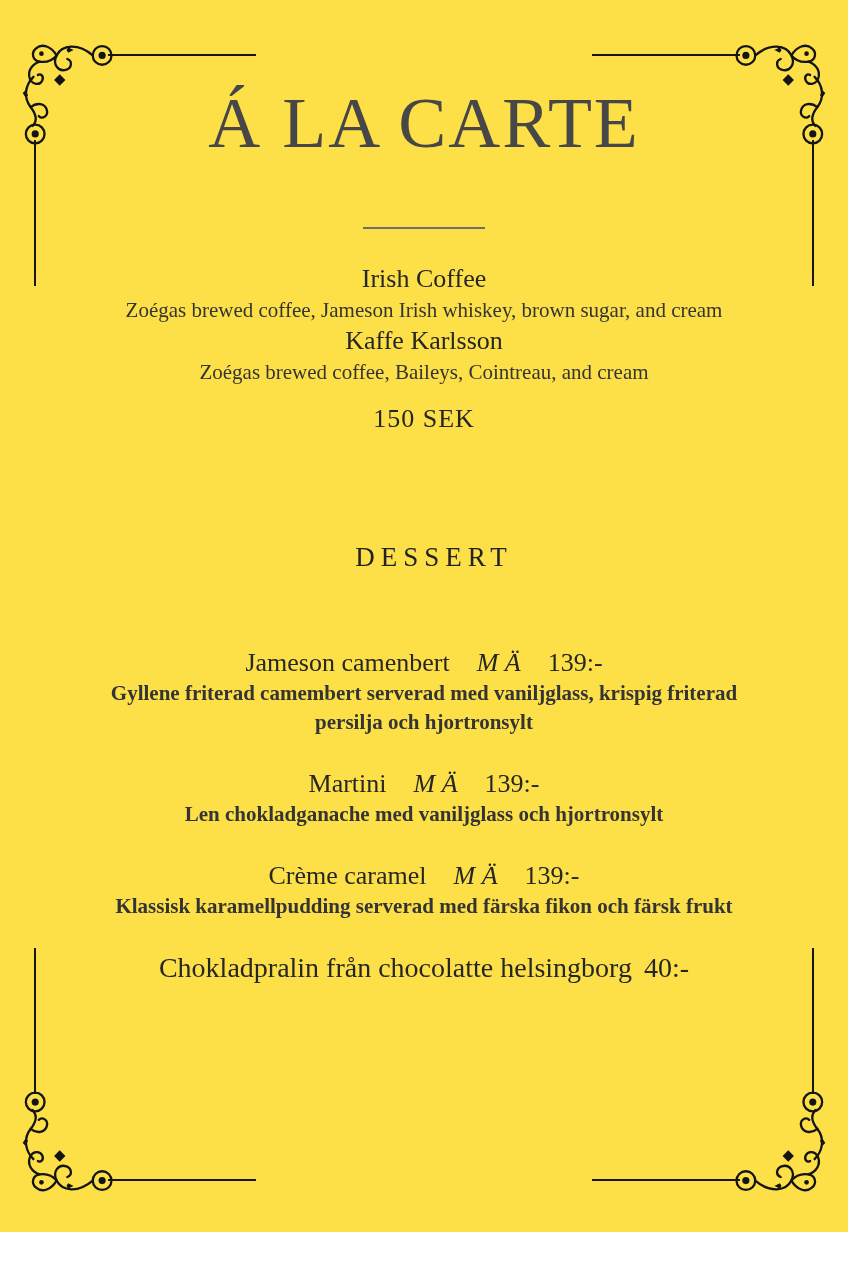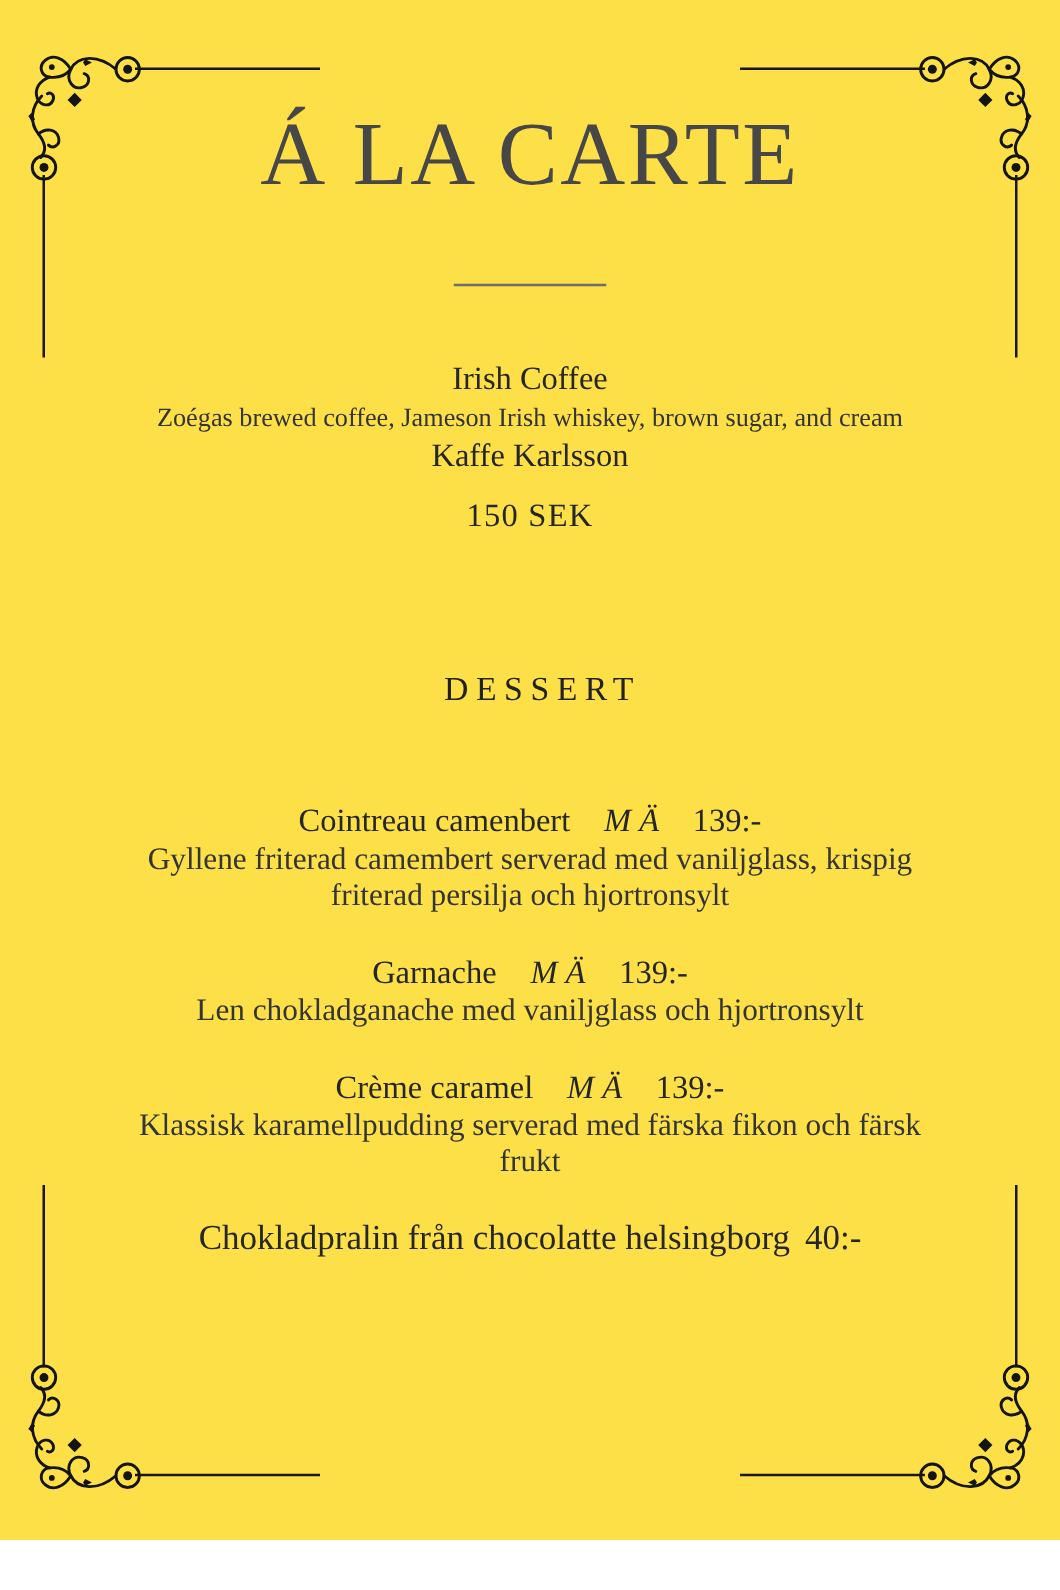--- a/index.html
+++ b/index.html
@@ -56,21 +56,21 @@
     color: #474747;
   }
 
   .title-divider {
     width: 122px;
     height: 2px;
     background: #6e6e6e;
     margin: 64px auto 0;
   }
 
-  .coffee-section { margin-top: 58px; }
+  .coffee-section { margin-top: 34px; }
   .item-name {
     font-size: 26px;
     line-height: 32px;
     color: #262626;
   }
   .item-desc {
     font-size: 21px;
     line-height: 30px;
     color: #343434;
     max-width: 730px;
@@ -90,21 +90,21 @@
     line-height: 34px;
     letter-spacing: 6px;
     color: #222222;
     font-weight: 400;
     padding-left: 20px;
   }
 
   .dessert-list { margin-top: 72px; }
   .dessert-item { margin-bottom: 30px; }
   .dessert-item .item-name { font-size: 26px; line-height: 33px; }
-  .dessert-item .item-desc { font-size: 25px; line-height: 29px; max-width: 680px; }
+  .dessert-item .item-desc { font-size: 21px; line-height: 29px; max-width: 680px; font-weight: bold; }
   .allergen-codes { margin: 0 27px; font-style: italic; }
   .dessert-item.no-desc .item-name { font-size: 28px; }
   .dessert-item.no-desc .price { margin-left: 12px; }
 
   .menu-footer { margin-top: 96px; }
   .footer-line {
     font-size: 20px;
     line-height: 29px;
     color: #3a3a3a;
   }
@@ -203,37 +203,38 @@
   <div class="content">
 
     <h1 class="page-title">Á LA CARTE</h1>
 
     <div class="title-divider"></div>
 
     <div class="coffee-section">
       <div class="item-name">Irish Coffee</div>
       <div class="item-desc">Zoégas brewed coffee, Jameson Irish whiskey, brown sugar, and cream</div>
       <div class="item-name">Kaffe Karlsson</div>
+      <div class="item-desc">Zoégas brewed coffee, Baileys, Cointreau, and cream</div>
       <div class="section-price">150 SEK</div>
     </div>
 
     <h2 class="dessert-heading">DESSERT</h2>
 
     <div class="dessert-list">
 
       <div class="dessert-item">
         <div class="item-name">
-          <span>Cointreau camenbert</span><span class="allergen-codes">M Ä</span><span>139:-</span>
+          <span>Jameson camenbert</span><span class="allergen-codes">M Ä</span><span>139:-</span>
         </div>
         <div class="item-desc">Gyllene friterad camembert serverad med vaniljglass, krispig friterad persilja och hjortronsylt</div>
       </div>
 
       <div class="dessert-item">
         <div class="item-name">
-          <span>Garnache</span><span class="allergen-codes">M Ä</span><span>139:-</span>
+          <span>Martini</span><span class="allergen-codes">M Ä</span><span>139:-</span>
         </div>
         <div class="item-desc">Len chokladganache med vaniljglass och hjortronsylt</div>
       </div>
 
       <div class="dessert-item">
         <div class="item-name">
           <span>Crème caramel</span><span class="allergen-codes">M Ä</span><span>139:-</span>
         </div>
         <div class="item-desc">Klassisk karamellpudding serverad med färska fikon och färsk frukt</div>
       </div>

